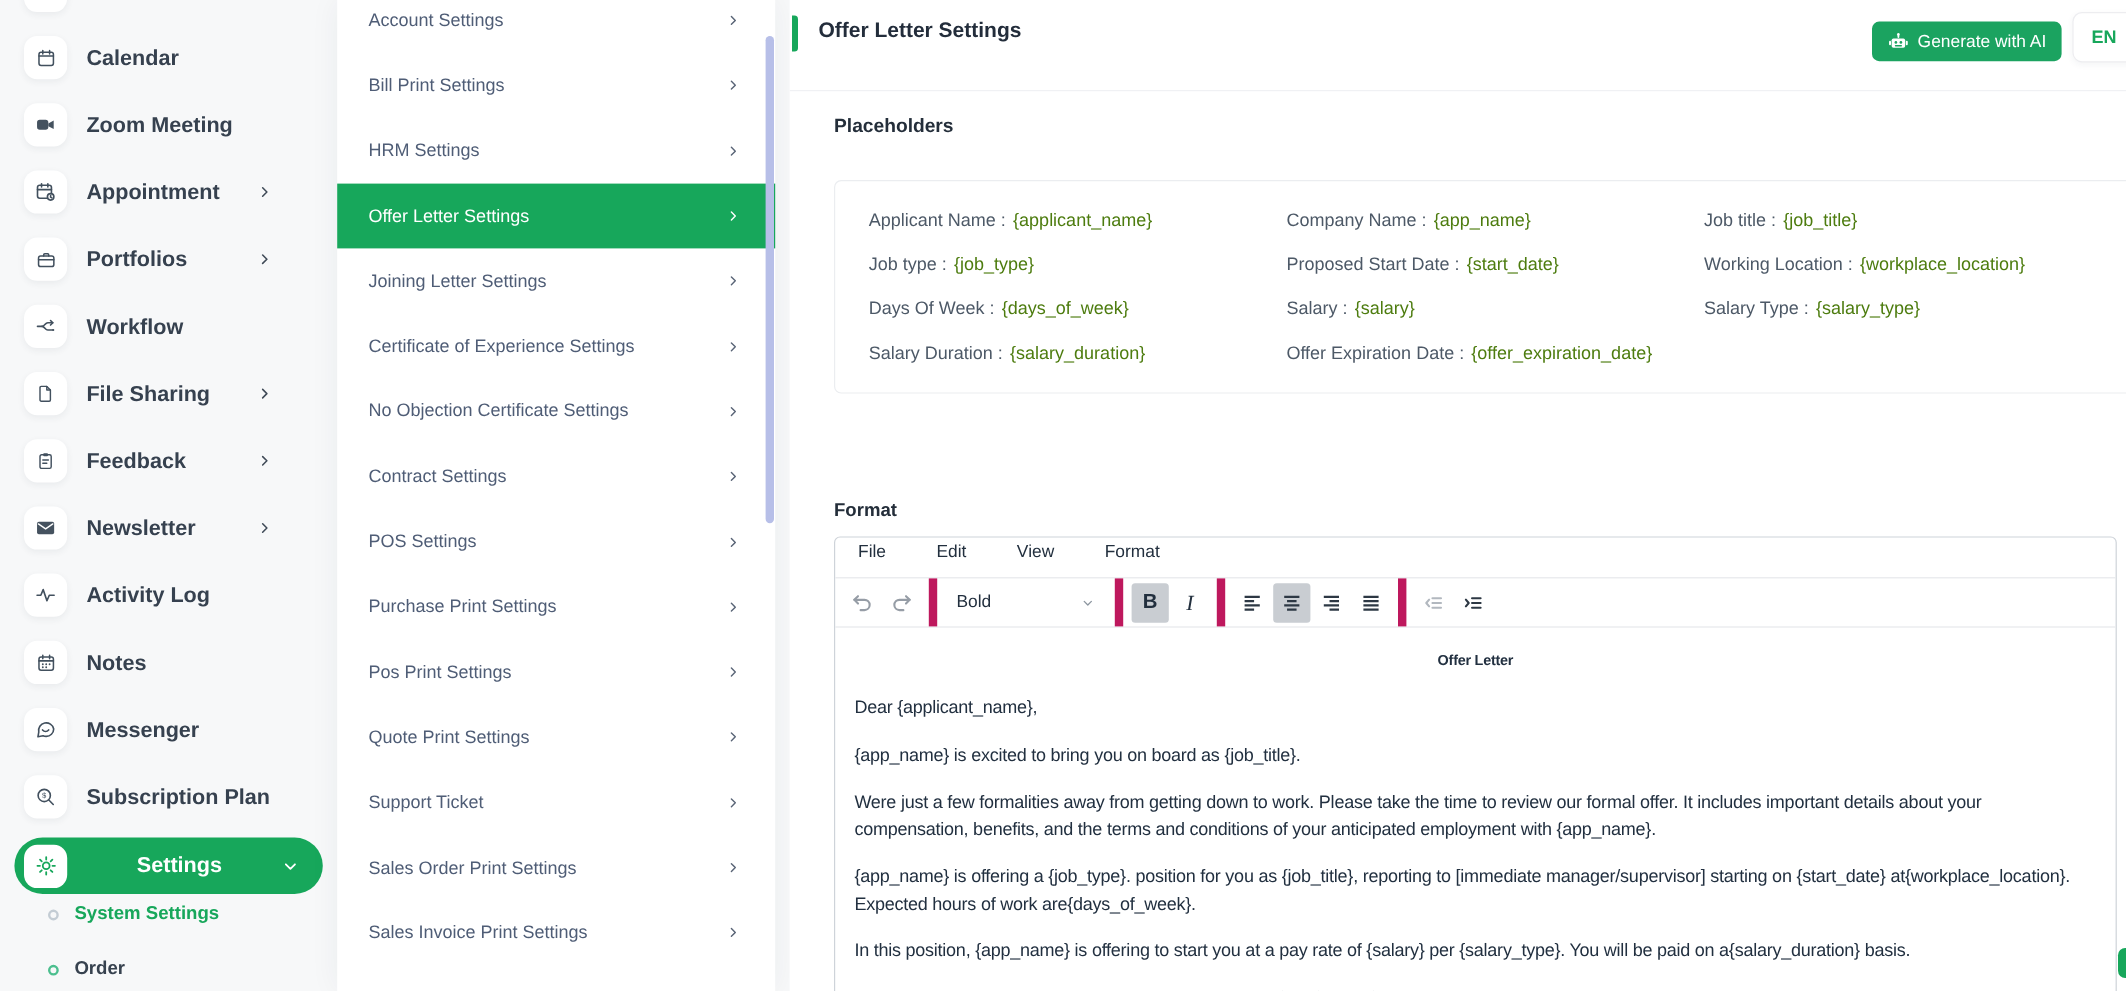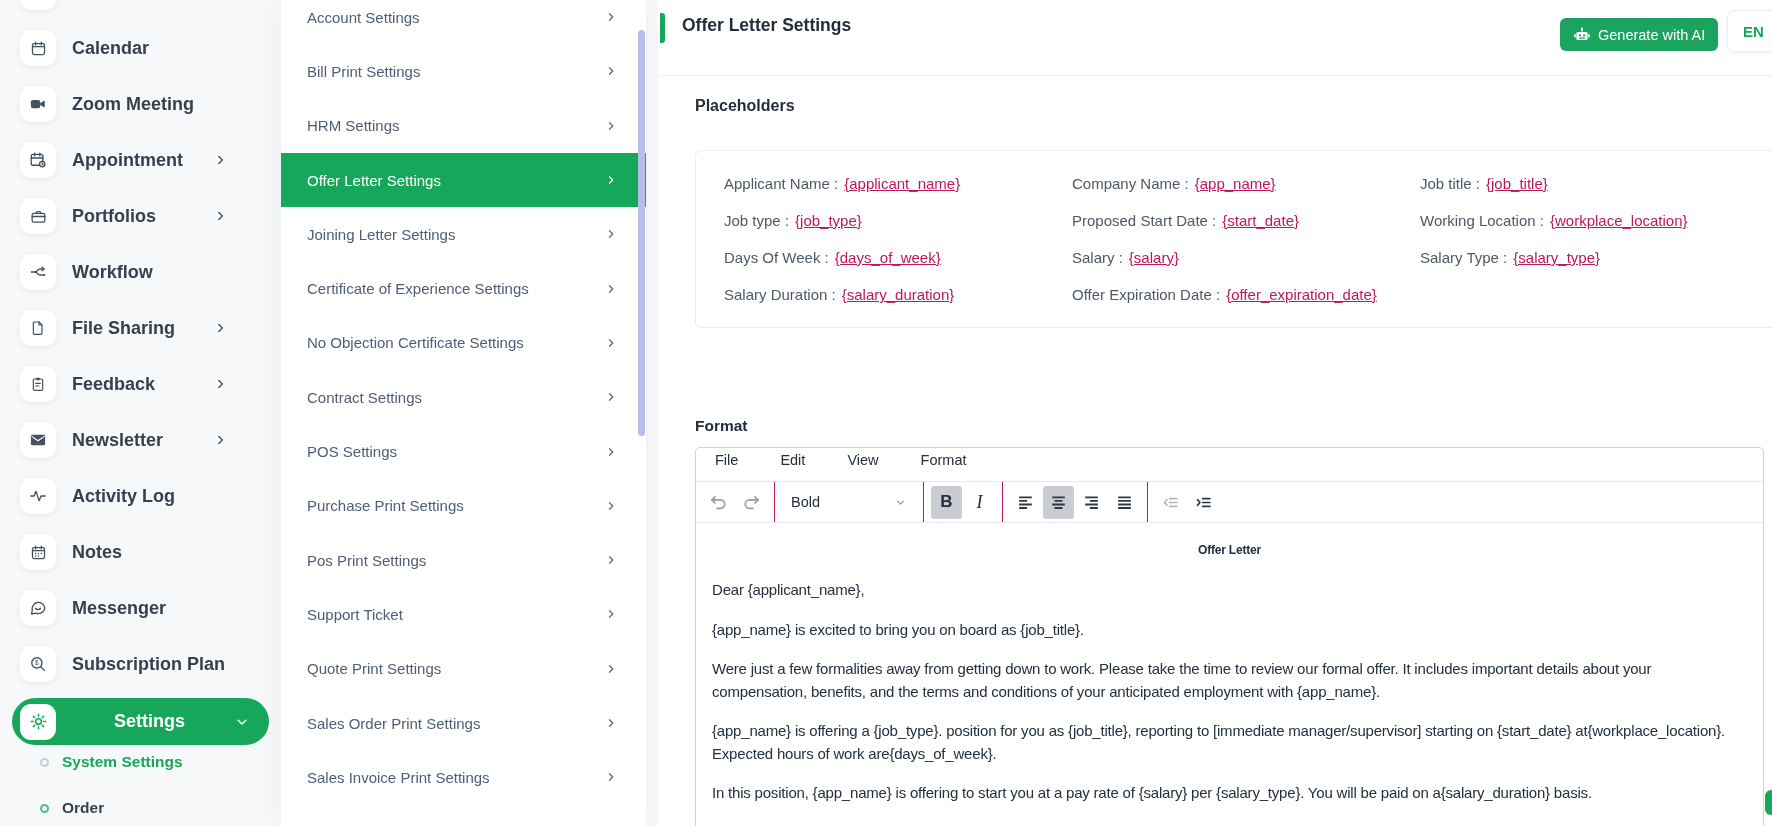--- a/index.html
+++ b/index.html
@@ -51,32 +51,32 @@
               border:1px solid #ededf0; border-radius:8px; box-shadow:0 2px 5px rgba(40,50,70,.05);
               display:flex; align-items:center; gap:6px; padding-left:15px; cursor:pointer;
               font-size:15px; font-weight:600; color:#17a75b; font-family:inherit; }
   .hdr-divider { position:absolute; left:0; right:0; top:75px; height:1px; background:#f0f1f4; }
 
   .ph-heading { position:absolute; left:37px; top:97px; font-size:16px; font-weight:700; color:#242e3a; }
   .ph-box { position:absolute; left:37px; top:150px; width:1120px; height:178px;
             border:1px solid #ebedf0; border-radius:6px; background:#fff; }
   .ph-grid { display:grid; grid-template-columns:348px 348px 1fr; padding:21px 0 0 28px; row-gap:14px; }
   .ph-cell { height:23px; display:flex; align-items:center; font-size:15px; color:#4d5967; white-space:nowrap; }
-  .ph-val { color:#be185d; margin-left:6px;text-decoration:underline; }
+  .ph-val { color:#4d7c0f; margin-left:6px; }
 
   .fmt-label { position:absolute; left:37px; top:417px; font-size:15.5px; font-weight:700; color:#242e3a; }
 
   
   .editor { position:absolute; left:37px; top:447px; width:1069px; height:395px;
             border:1px solid #ced3d9; border-radius:5px; background:#fff; overflow:hidden; }
   .menubar { height:33px; display:flex; align-items:flex-start; padding-left:10px;gap:24px; }
   .menu-btn { padding:4px 9px; font-size:14.5px; color:#222f3e; border-radius:3px; cursor:pointer; }
   .toolbar { border-top:1px solid #e6e8eb; border-bottom:1px solid #e6e8eb; height:42px; display:flex; align-items:stretch; }
   .tb-group { display:flex; align-items:center; padding:0 7px; gap:2px; }
-  .tb-group + .tb-group { border-left:1px solid #be185d; }
+  .tb-group + .tb-group { border-left:7px solid #be185d; }
   .tb-btn { width:31px; height:33px; display:flex; align-items:center; justify-content:center;
             border-radius:3px; cursor:pointer; background:transparent; border:none; }
   .tb-btn.active { background:#c9cdd2; }
   .glyph-b { font-size:17px; font-weight:800; color:#222f3e; font-family:"Liberation Sans",sans-serif; }
   .glyph-i { font-size:18px; font-style:italic; color:#222f3e; font-family:"Liberation Serif",serif; }
   .style-dd { width:134px; height:33px; display:flex; align-items:center; justify-content:space-between;
               padding:0 10px 0 9px; font-size:14.5px; color:#222f3e; border-radius:3px; cursor:pointer; }
   .ed-content { padding:16px 16px 0 16px; font-size:15px; line-height:22.5px; color:#223040; letter-spacing:-0.2px; }
   .ed-content h4 { text-align:center; font-size:12px; font-weight:700; margin:0; line-height:23px; }
   .ed-content p { margin:17px 0 0 0; }
@@ -352,29 +352,29 @@
       </div>
     <div class="menu-item">
         <span>Pos Print Settings</span>
         <span class="m-chev">
           <svg width="12" height="12" viewBox="0 0 24 24" fill="none" stroke="#5a6577" stroke-width="2.4" stroke-linecap="round" stroke-linejoin="round">
             <path d="M9 5.5l6.5 6.5L9 18.5"></path>
           </svg>
         </span>
       </div>
     <div class="menu-item">
+        <span>Quote Print Settings</span>
+        <span class="m-chev">
+          <svg width="12" height="12" viewBox="0 0 24 24" fill="none" stroke="#5a6577" stroke-width="2.4" stroke-linecap="round" stroke-linejoin="round">
+            <path d="M9 5.5l6.5 6.5L9 18.5"></path>
+          </svg>
+        </span>
+      </div>
+    <div class="menu-item">
         <span>Support Ticket</span>
-        <span class="m-chev">
-          <svg width="12" height="12" viewBox="0 0 24 24" fill="none" stroke="#5a6577" stroke-width="2.4" stroke-linecap="round" stroke-linejoin="round">
-            <path d="M9 5.5l6.5 6.5L9 18.5"></path>
-          </svg>
-        </span>
-      </div>
-    <div class="menu-item">
-        <span>Quote Print Settings</span>
         <span class="m-chev">
           <svg width="12" height="12" viewBox="0 0 24 24" fill="none" stroke="#5a6577" stroke-width="2.4" stroke-linecap="round" stroke-linejoin="round">
             <path d="M9 5.5l6.5 6.5L9 18.5"></path>
           </svg>
         </span>
       </div>
     <div class="menu-item">
         <span>Sales Order Print Settings</span>
         <span class="m-chev">
           <svg width="12" height="12" viewBox="0 0 24 24" fill="none" stroke="#5a6577" stroke-width="2.4" stroke-linecap="round" stroke-linejoin="round">

